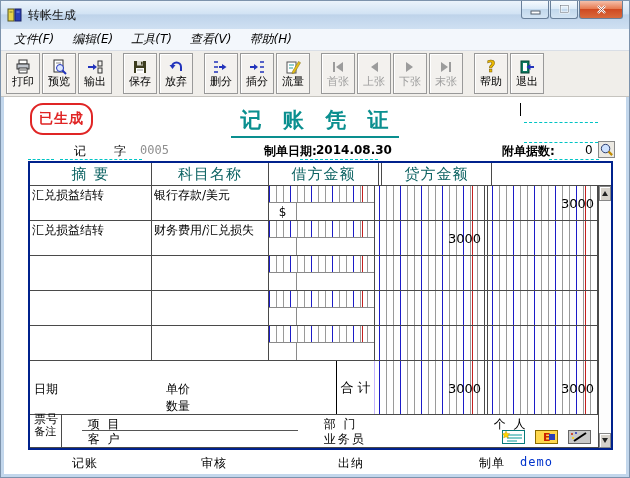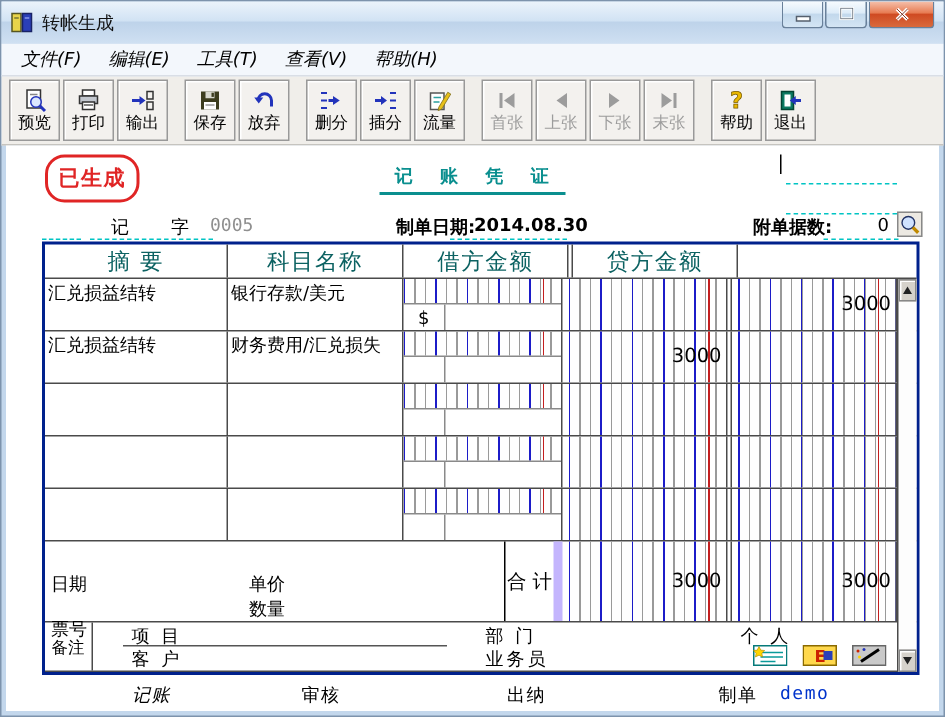--- a/index.html
+++ b/index.html
@@ -35,21 +35,21 @@
   .tbtn .tlabel { font-size:11px; line-height:13px; color:#000; white-space:nowrap; }
   .tbtn.disabled .tlabel { color:#9c9c9c; }
   .tgap { width:9px; }
 
   
   .client { position:absolute; left:3px; right:3px; top:96px; bottom:3px; background:#fff; overflow:hidden; }
 
   .stamp { position:absolute; left:26px; top:6px; color:#e02525; border:2px solid #e02525;
     border-radius:13px; padding:5px 7px; font-size:14px; font-weight:bold; letter-spacing:1px; }
   .vtitle-wrap { position:absolute; left:0; right:0; top:9px; text-align:center; }
-  .vtitle { display:inline-block; font-size:12px; font-weight:bold; color:#0a8f8f;
+  .vtitle { display:inline-block; font-size:21px; font-weight:bold; color:#0a8f8f;
     letter-spacing:7px; border-bottom:2px solid #0a8f8f; padding:0 4px 2px 10px; }
   .caret { position:absolute; left:516px; top:6px; width:1px; height:13px; background:#000; }
   .dash { position:absolute; height:0; border-bottom:1px dashed #00c4c4; }
 
   .meta { position:absolute; left:0; right:0; top:46px; height:16px; font-size:12px; color:#000; }
   .meta span { position:absolute; white-space:nowrap; }
   .m-word1 { left:70px; }  .m-word2 { left:110px; }
   .m-number { left:136px; color:#8f8f8f; font-family:"DejaVu Sans Mono",monospace; }
   .m-datelabel { left:260px; font-weight:bold; }
   .m-date { left:312px; font-weight:bold; }
@@ -85,21 +85,21 @@
   .fx-bottom { flex:1; display:flex; }
   .fx-sym { width:28px; border-right:1px solid #8a8a8a; font-size:12px;
     display:flex; align-items:center; justify-content:center; }
 
   .trow { height:54px; }
   .t-left { width:307px; position:relative; border-right:1px solid #000; font-size:12px; }
   .t-left span { position:absolute; white-space:nowrap; }
   .t-ticket { left:4px; top:3px;margin-top:47px; } .t-date { left:4px; top:20px; }
   .t-price { left:136px; top:20px; } .t-qty { left:136px; top:37px; }
   .t-heji { width:38px; display:flex; align-items:center; justify-content:center;
-    font-size:13px; border-right:6px solid #c4b5fd; }
+    font-size:13px; border-right:1px solid #c4b5fd; }
   .t-deb { width:110px; position:relative; border-right:1px solid #4a4a4a; }
   .t-gap { width:3px; border-right:1px solid #4a4a4a; }
   .t-cred { width:110px; position:relative; border-right:1px solid #4a4a4a; }
   .t-scroll { width:13px; }
 
   .rrow { height:33px;gap:20px; }
   .r-label { width:34px; border-right:1px solid #4a4a4a; display:flex; align-items:center;
     justify-content:center; font-size:11px; }
   .r-content { width:534px; position:relative; font-size:12px; }
   .r-content span { position:absolute; white-space:nowrap; letter-spacing:2px; }
@@ -114,21 +114,21 @@
     background:#fdfdfd; border-left:1px solid #4a4a4a; }
   .sb-btn { position:absolute; left:0; width:12px; height:15px; background:#d6d2cb;
     border:1px solid #888; box-shadow:inset 1px 1px 0 #fff; display:flex;
     align-items:center; justify-content:center; }
   .sb-up { top:0; } .sb-down { bottom:0; }
   .tri-up { width:0; height:0; border-left:3px solid transparent; border-right:3px solid transparent; border-bottom:5px solid #222; }
   .tri-down { width:0; height:0; border-left:3px solid transparent; border-right:3px solid transparent; border-top:5px solid #222; }
 
   .signatures { position:absolute; left:0; right:0; top:358px; height:16px; font-size:12px; }
   .signatures span { position:absolute; white-space:nowrap; letter-spacing:1px; }
-  .s-book { left:84px;font-style:italic; } .s-audit { left:197px; } .s-cash { left:334px; } .s-prep { left:475px; }
+  .s-book { left:68px; } .s-audit { left:197px; } .s-cash { left:334px; } .s-prep { left:475px; }
   .s-name { left:516px; color:#0033cc; font-family:"DejaVu Sans Mono",monospace; font-size:12px; letter-spacing:0; }
 </style>
 </head>
 <body>
 
 <div class="window">
 
   <div class="titlebar">
     <svg class="app-icon" viewBox="0 0 16 16">
       <rect x="1" y="2" width="6" height="12" fill="#e8d44a" stroke="#555522"></rect>
@@ -162,35 +162,35 @@
     <span class="menu-item">文件(F)</span>
     <span class="menu-item">编辑(E)</span>
     <span class="menu-item">工具(T)</span>
     <span class="menu-item">查看(V)</span>
     <span class="menu-item">帮助(H)</span>
   </div>
 
   <div class="toolbar">
     <div class="tbtn">
       <svg viewBox="0 0 16 16">
+          <rect x="4" y="1" width="8" height="4" fill="#fff" stroke="#333"></rect>
+          <rect x="2" y="5" width="12" height="5" fill="#c2c7cf" stroke="#333"></rect>
+          <rect x="4" y="9" width="8" height="5" fill="#fff" stroke="#333"></rect>
+          <line x1="5" y1="11" x2="11" y2="11" stroke="#555"></line>
+        </svg>
+      <span class="tlabel">打印</span>
+    </div>
+    <div class="tbtn">
+      <svg viewBox="0 0 16 16">
           <rect x="3" y="1" width="9" height="12" fill="#fff" stroke="#333"></rect>
           <line x1="5" y1="4" x2="10" y2="4" stroke="#888"></line>
           <circle cx="9" cy="9" r="3.5" fill="#dce8ff" stroke="#2233bb"></circle>
           <line x1="11.5" y1="11.5" x2="15" y2="15" stroke="#2233bb" stroke-width="2"></line>
         </svg>
       <span class="tlabel">预览</span>
-    </div>
-    <div class="tbtn">
-      <svg viewBox="0 0 16 16">
-          <rect x="4" y="1" width="8" height="4" fill="#fff" stroke="#333"></rect>
-          <rect x="2" y="5" width="12" height="5" fill="#c2c7cf" stroke="#333"></rect>
-          <rect x="4" y="9" width="8" height="5" fill="#fff" stroke="#333"></rect>
-          <line x1="5" y1="11" x2="11" y2="11" stroke="#555"></line>
-        </svg>
-      <span class="tlabel">打印</span>
     </div>
     <div class="tbtn">
       <svg viewBox="0 0 16 16">
           <path d="M1 8 h6" stroke="#2233bb" stroke-width="2"></path>
           <path d="M6 5 l4 3 -4 3 z" fill="#2233bb"></path>
           <rect x="11" y="2" width="4" height="5" fill="none" stroke="#333"></rect>
           <rect x="11" y="9" width="4" height="5" fill="none" stroke="#333"></rect>
         </svg>
       <span class="tlabel">输出</span>
     </div>

